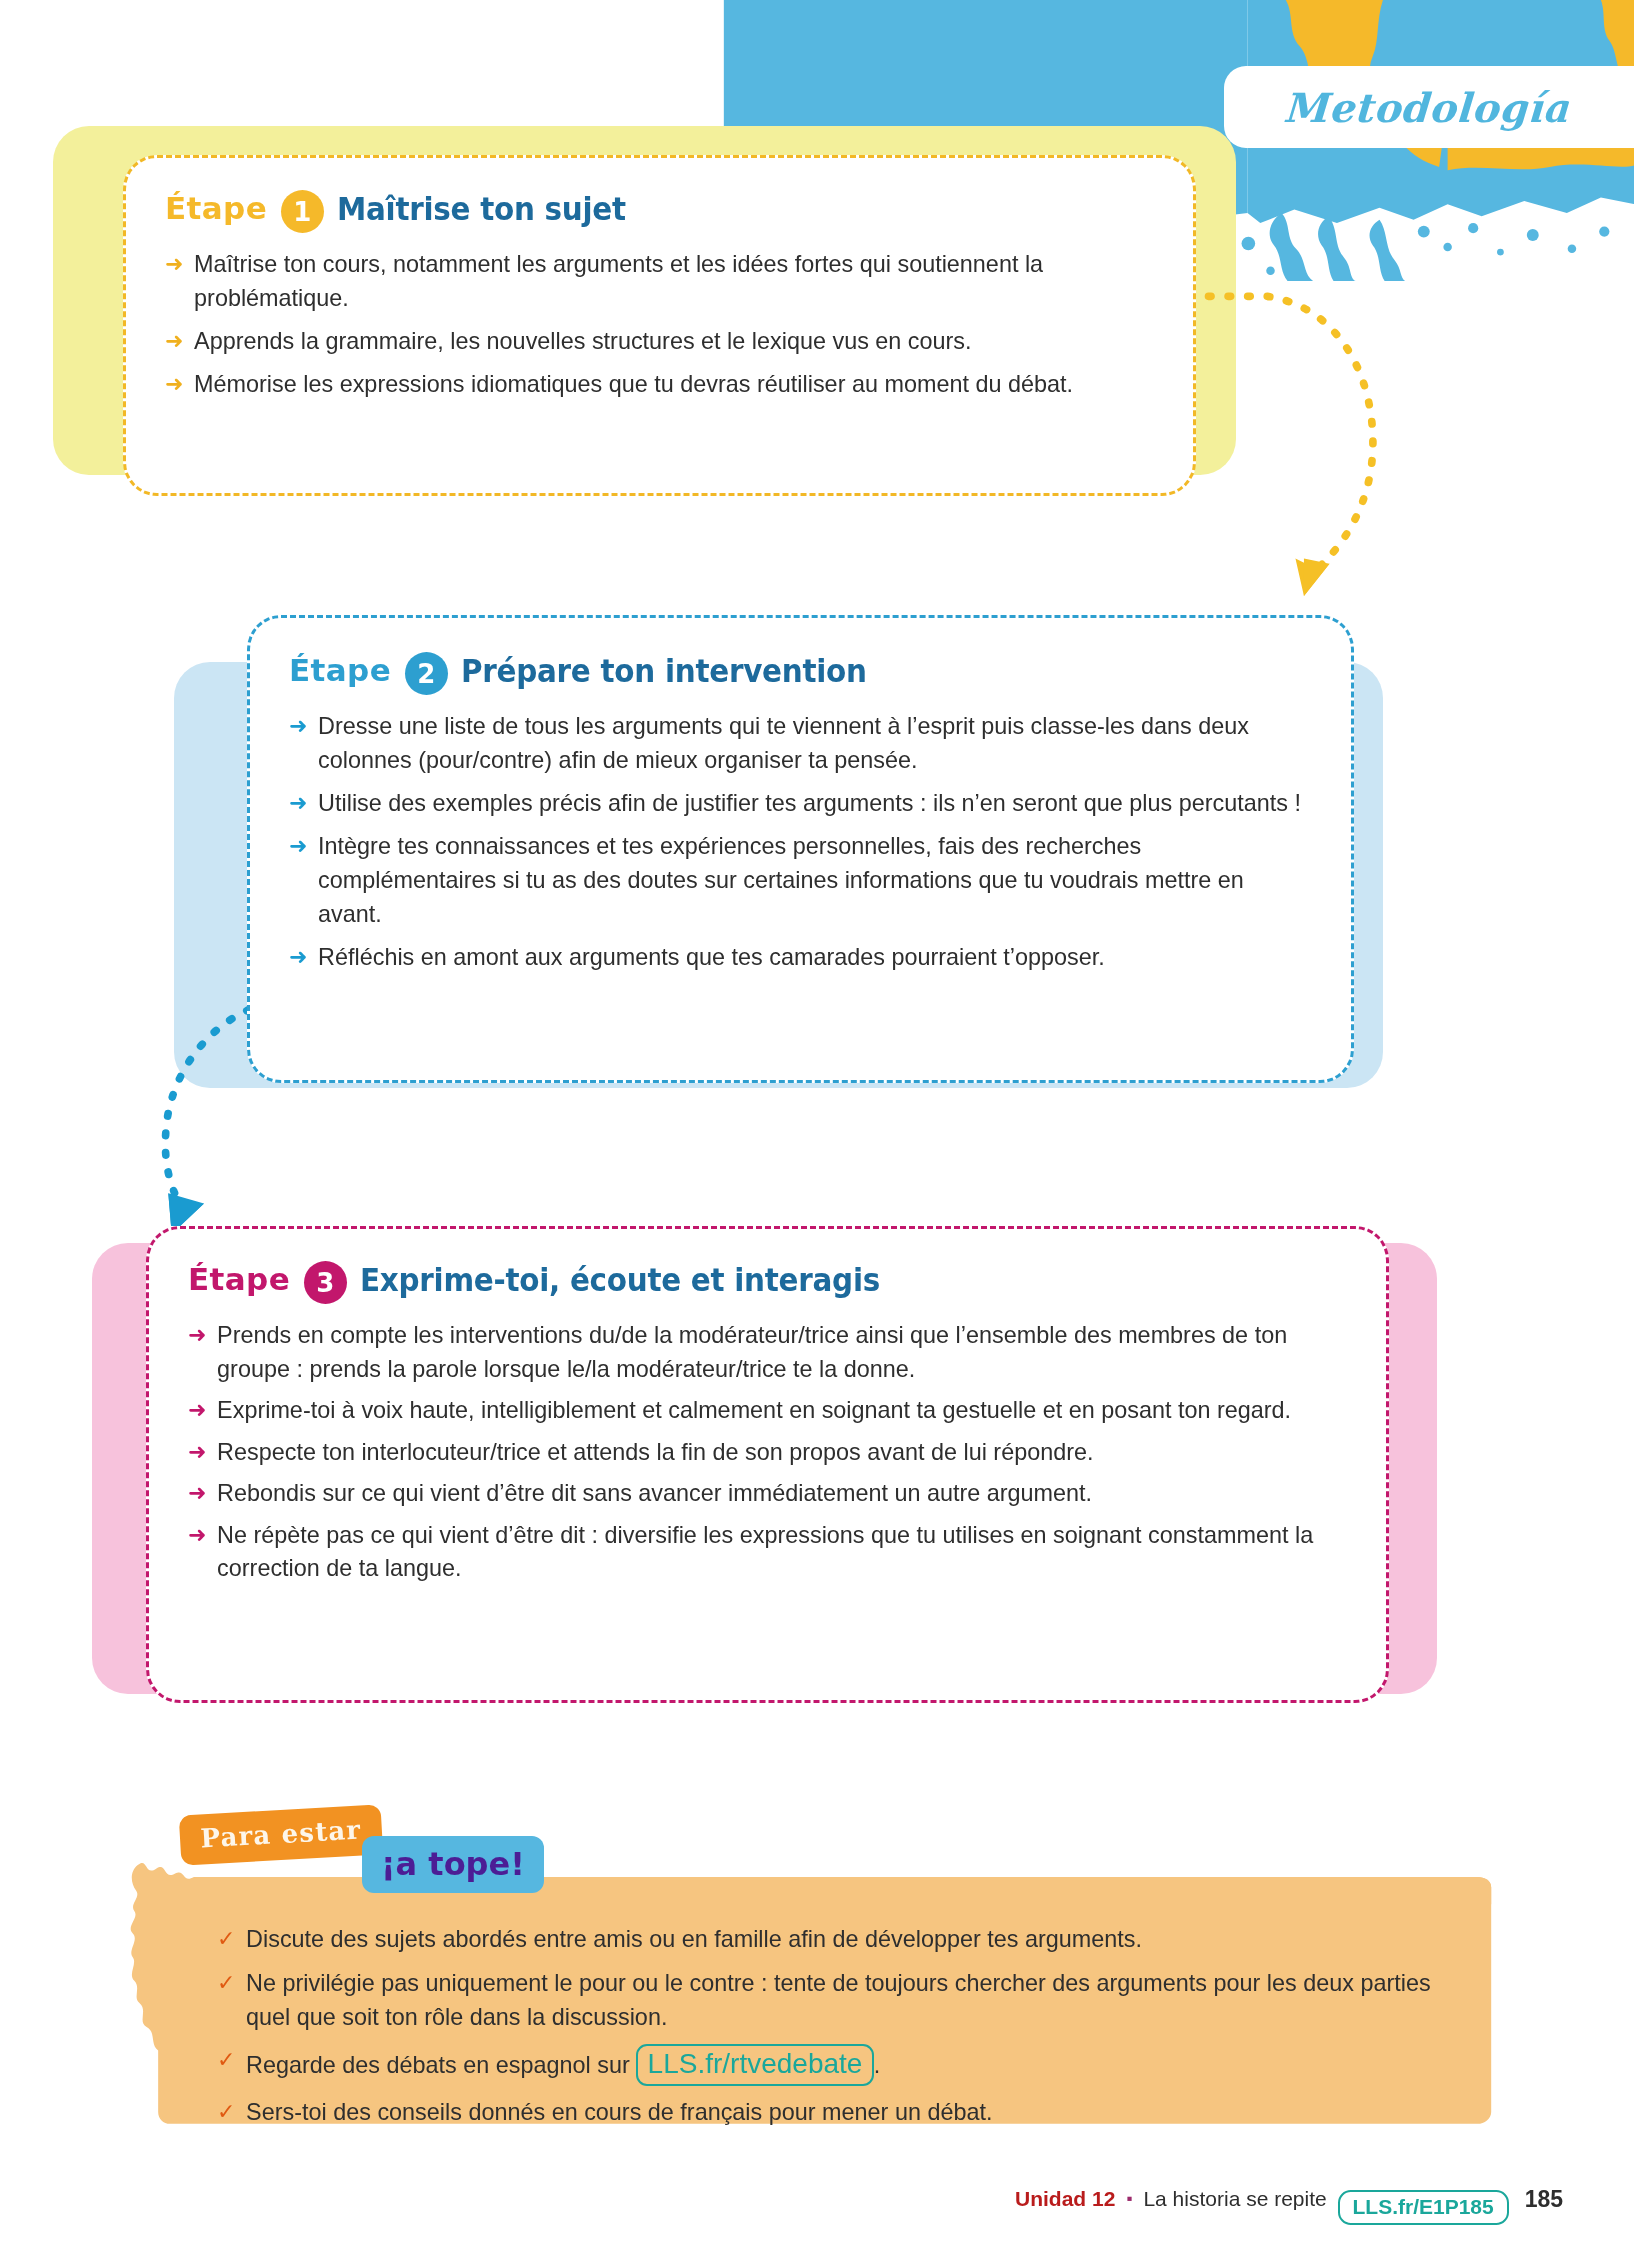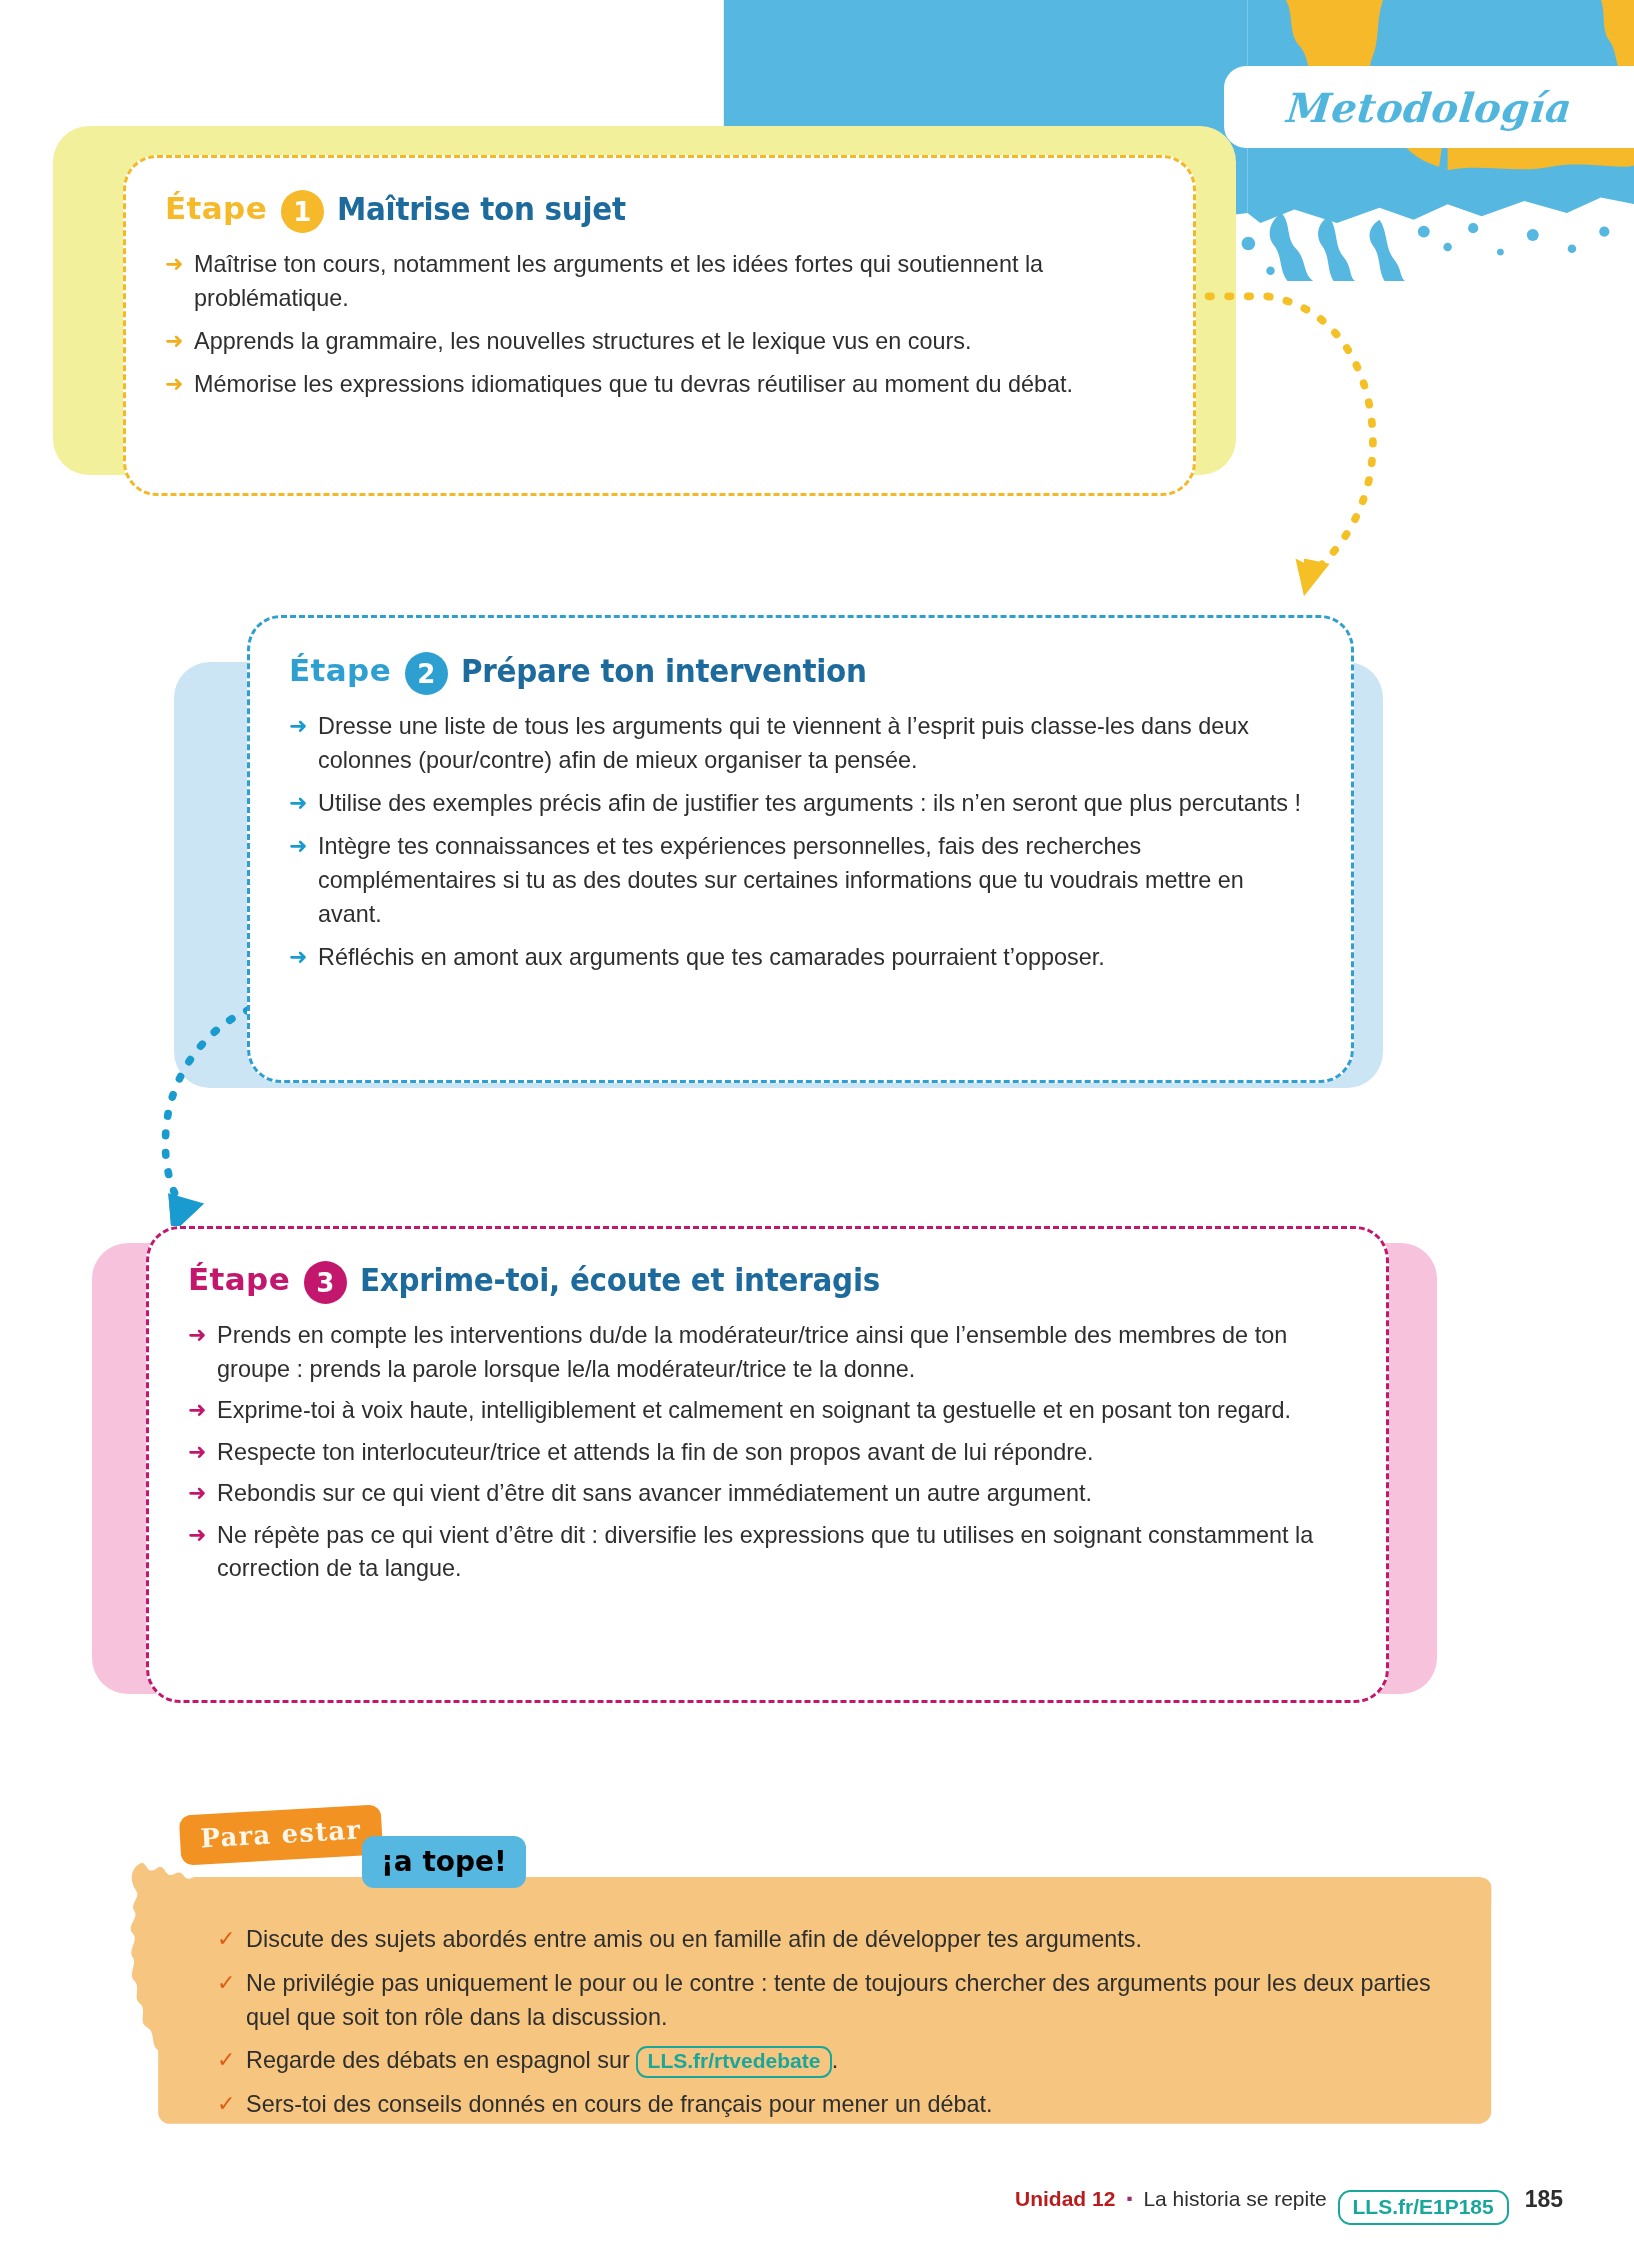--- a/index.html
+++ b/index.html
@@ -184,26 +184,26 @@
     font-size: 26px;
     letter-spacing: 1.2px;
     transform: rotate(-3.2deg);
     z-index: 8;
     white-space: nowrap;
   }
   .tip-label-blue {
     position: absolute;
     left: 243px; top: 41px;
     background: #56b7e0;
-    color: #000000;
+    color: #4c1d95;
     border-radius: 12px;
     padding: 8.5px 19px 10.2px 19px;
     font-family: "DejaVu Sans", sans-serif;
     font-weight: 700;
-    font-size: 28px;
+    font-size: 32px;
     z-index: 9;
     white-space: nowrap;
   }
   .tip-list {
     position: absolute;
     left: 98px; top: 128px;
     width: 1217px;
     list-style: none;
     z-index: 7;
   }
@@ -221,22 +221,22 @@
     margin-right: 5.1px;
     color: #e05a12;
     font-size: 22px;
     line-height: 1.44;
   }
   .lls-chip {
     display: inline-block;
     border: 2.1px solid #1aa79b;
     border-radius: 11px;
     color: #1aa79b;
-    font-weight: 700;
-    font-size: 21px;
+    font-weight: 400;
+    font-size: 28px;
     padding: 0.9px 9.4px 2.6px 9.4px;
     line-height: 1.2;
     vertical-align: baseline;
     white-space: nowrap;
   }
 
   
   .footer {
     position: absolute;
     right: 72px;

